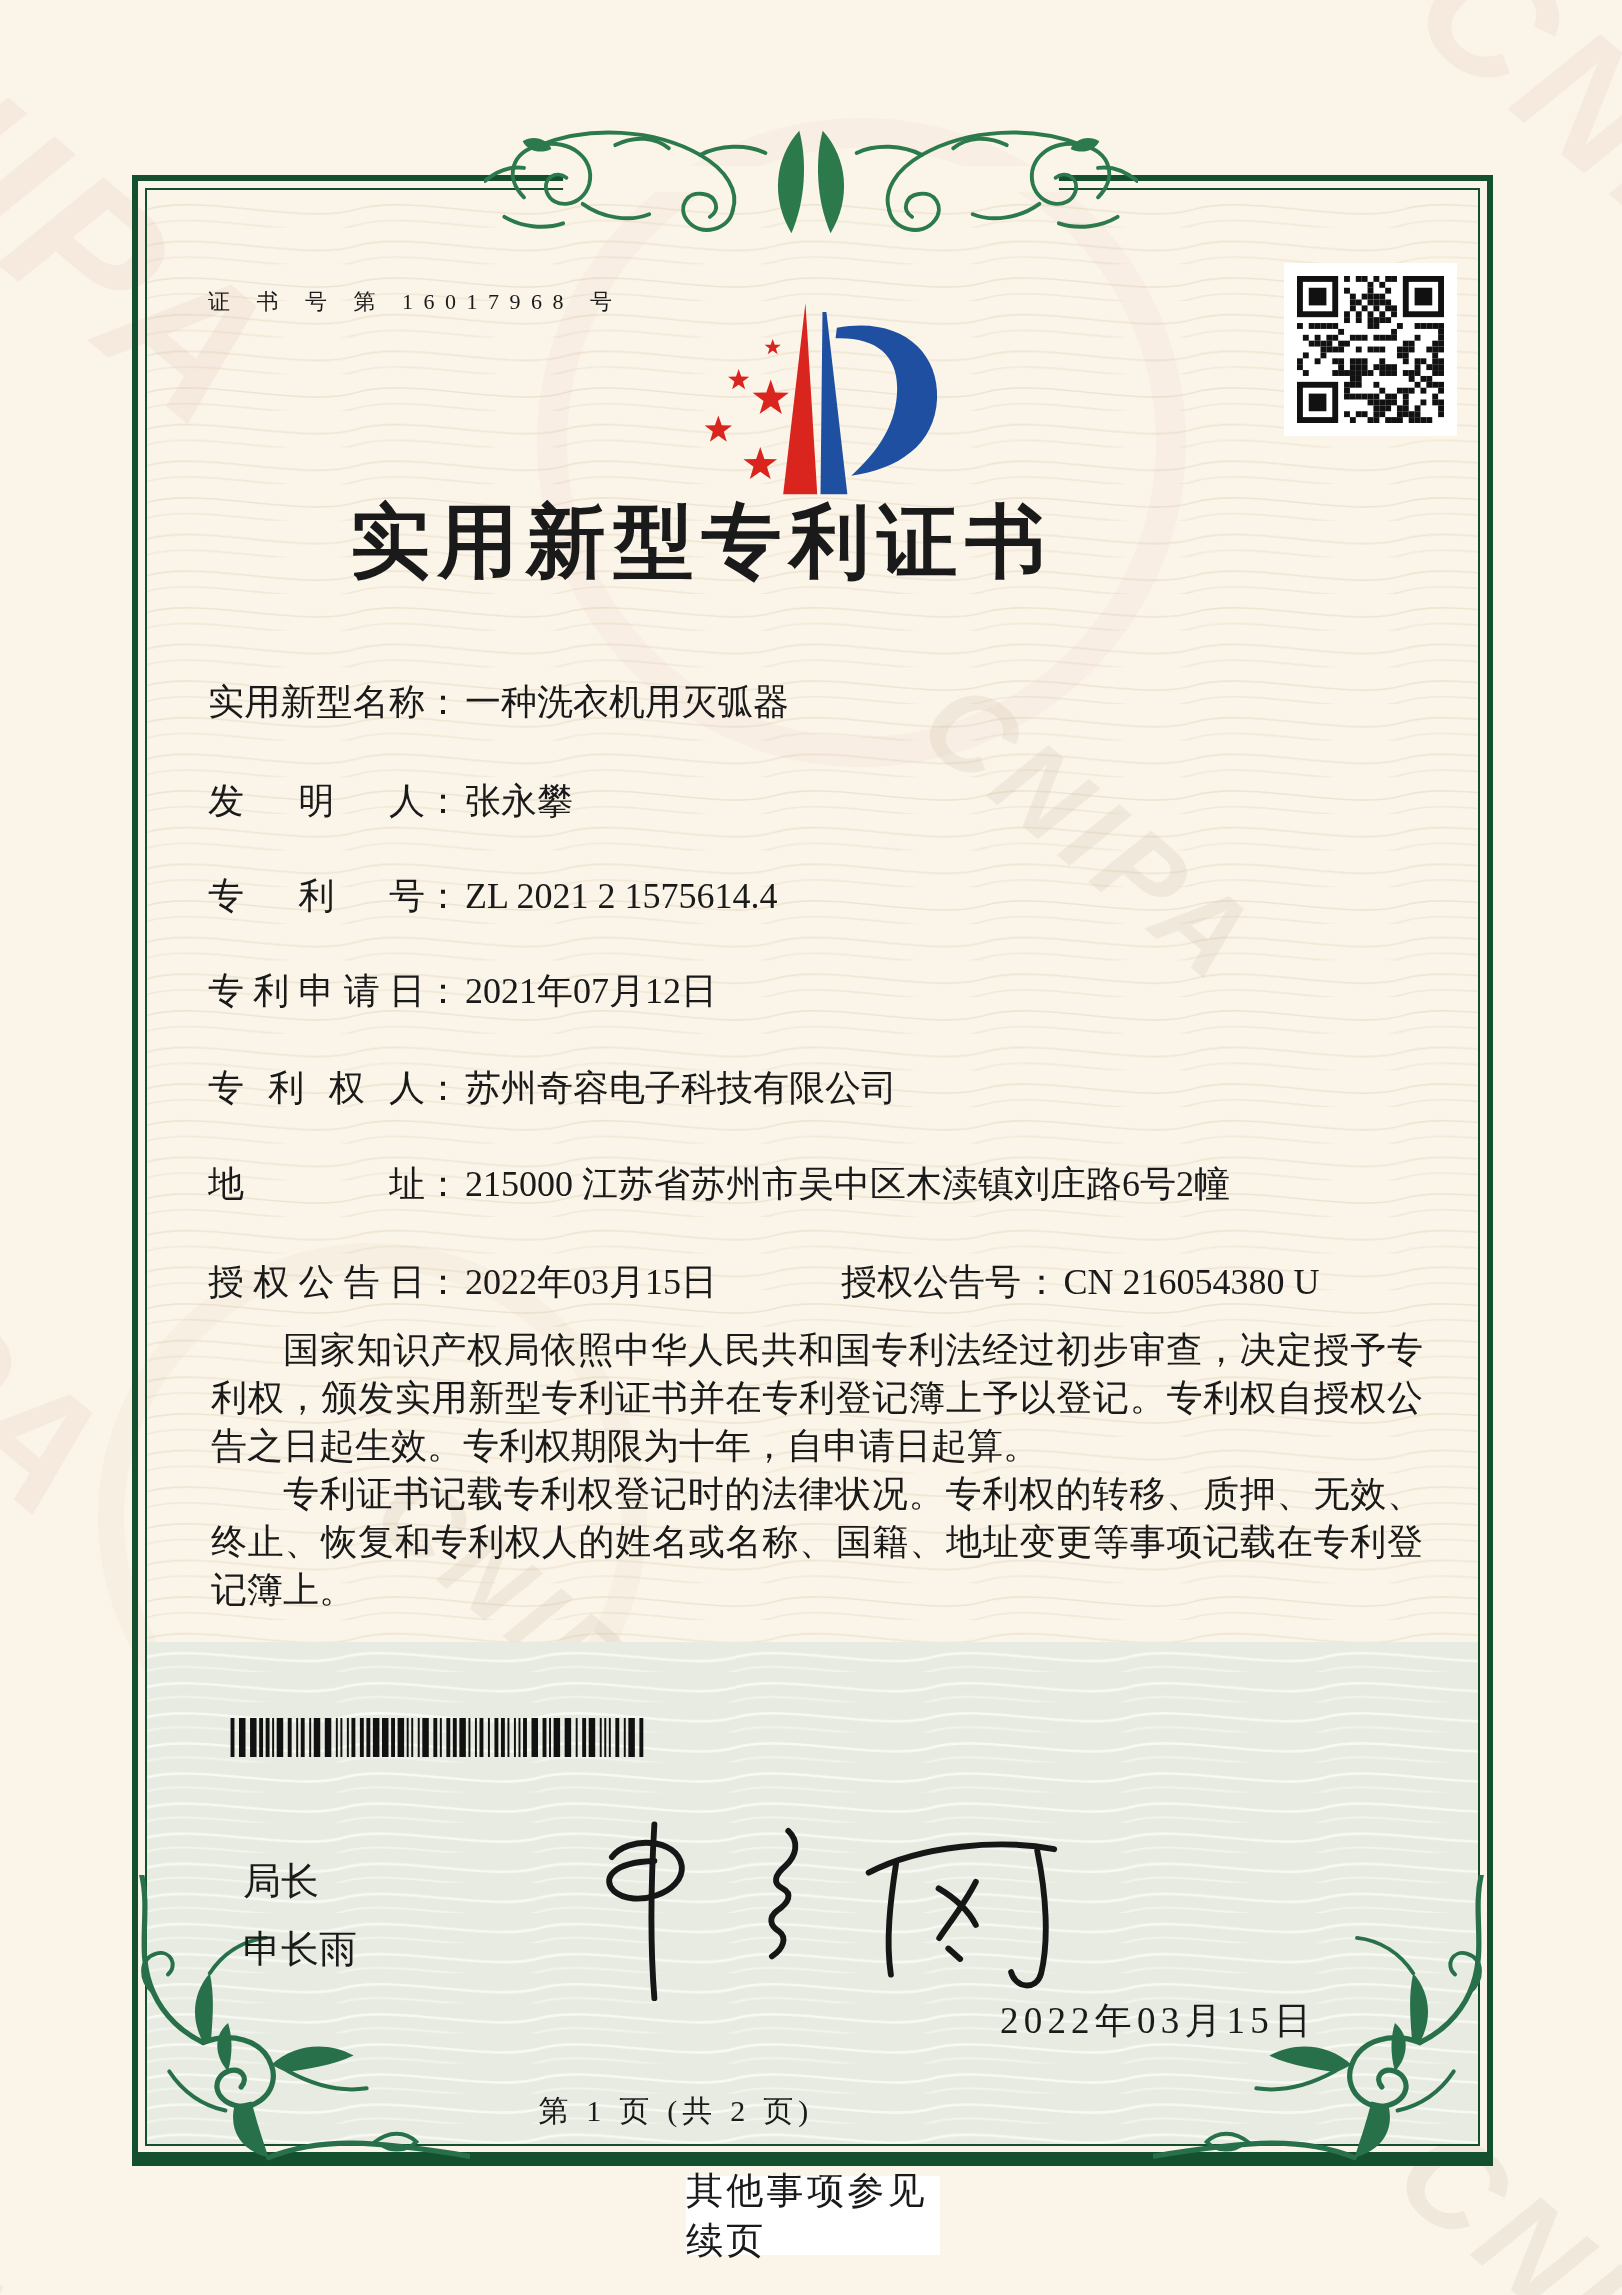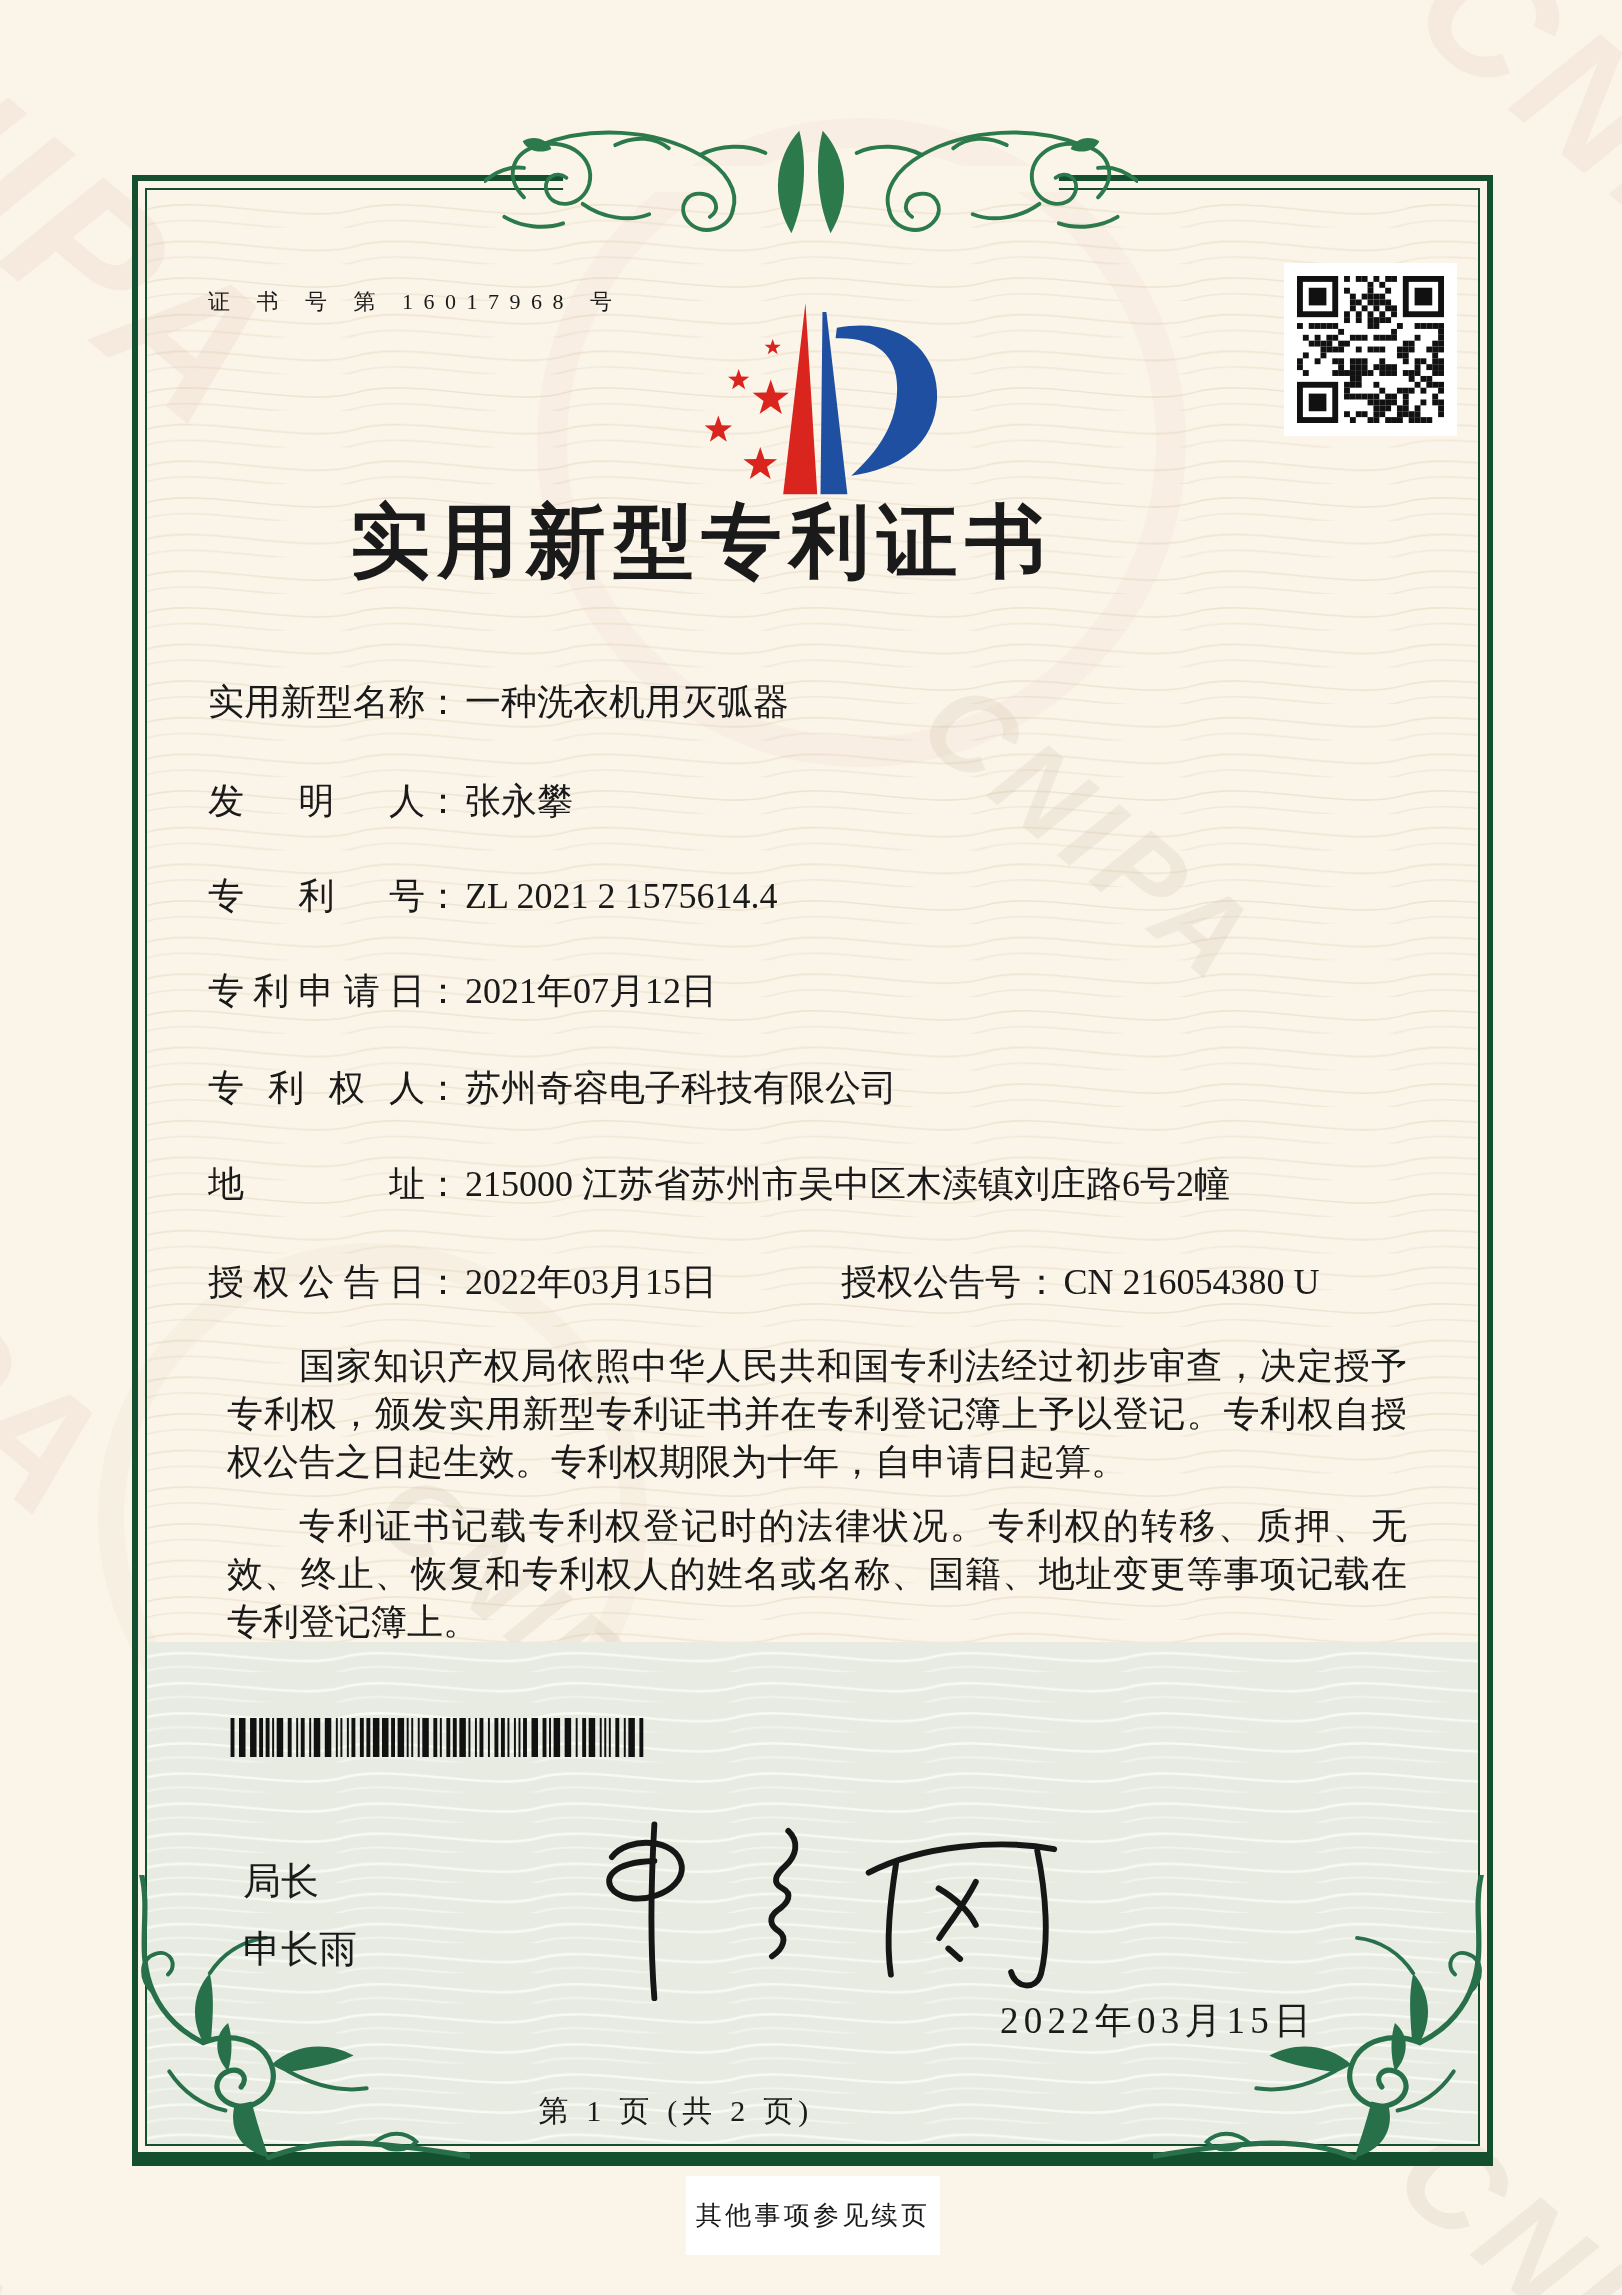--- a/index.html
+++ b/index.html
@@ -68,39 +68,39 @@
   .fcolon{ display:inline-block; }
   .fvalue{ margin-left:3.9px; }
   .pair2{ position:absolute; left:633px; top:0; }
   .pair2 .fcolon{ margin-left:2.6px; }
 
   
   .body-text{
     position:absolute; left:211px; top:1326px; width:1212px;
     font-size:36px; line-height:48px; text-align:justify;
   }
-  .body-text p{ margin:16px; text-indent:2em; }
+  .body-text p{ margin:0; text-indent:2em; }
 
   
   .barcode{ position:absolute; left:228px; top:1718px; }
   .sig-block{
     position:absolute; left:243px; top:1847px;
     font-family:"Liberation Sans","DejaVu Sans",sans-serif;
     font-size:38px; font-weight:500; line-height:68px;
   }
   .signature{ position:absolute; left:556px; top:1810px; }
   .issue-date{ position:absolute; left:1000px; top:1996px; font-size:37px; letter-spacing:5.2px; }
   .page-indicator{
     position:absolute; left:0; top:2091px; width:1352px; text-align:center;
     font-size:30px; letter-spacing:5.2px;
   }
   .cont-box{
     position:absolute; left:686px; top:2176px; width:254px; height:79px;
     background:#ffffff; display:flex; align-items:center; justify-content:center;
-    font-size:26px; letter-spacing:3.3px;
+    font-size:37px; letter-spacing:3.3px;
   }
 </style>
 </head>
 <body>
 
 <div class="page">
 
   <div class="wm wm1 pinkish">CNIPA</div>
   <div class="wm wm2 pinkish">CNIPA</div>
   <div class="wm wm3">CNIPA</div>

